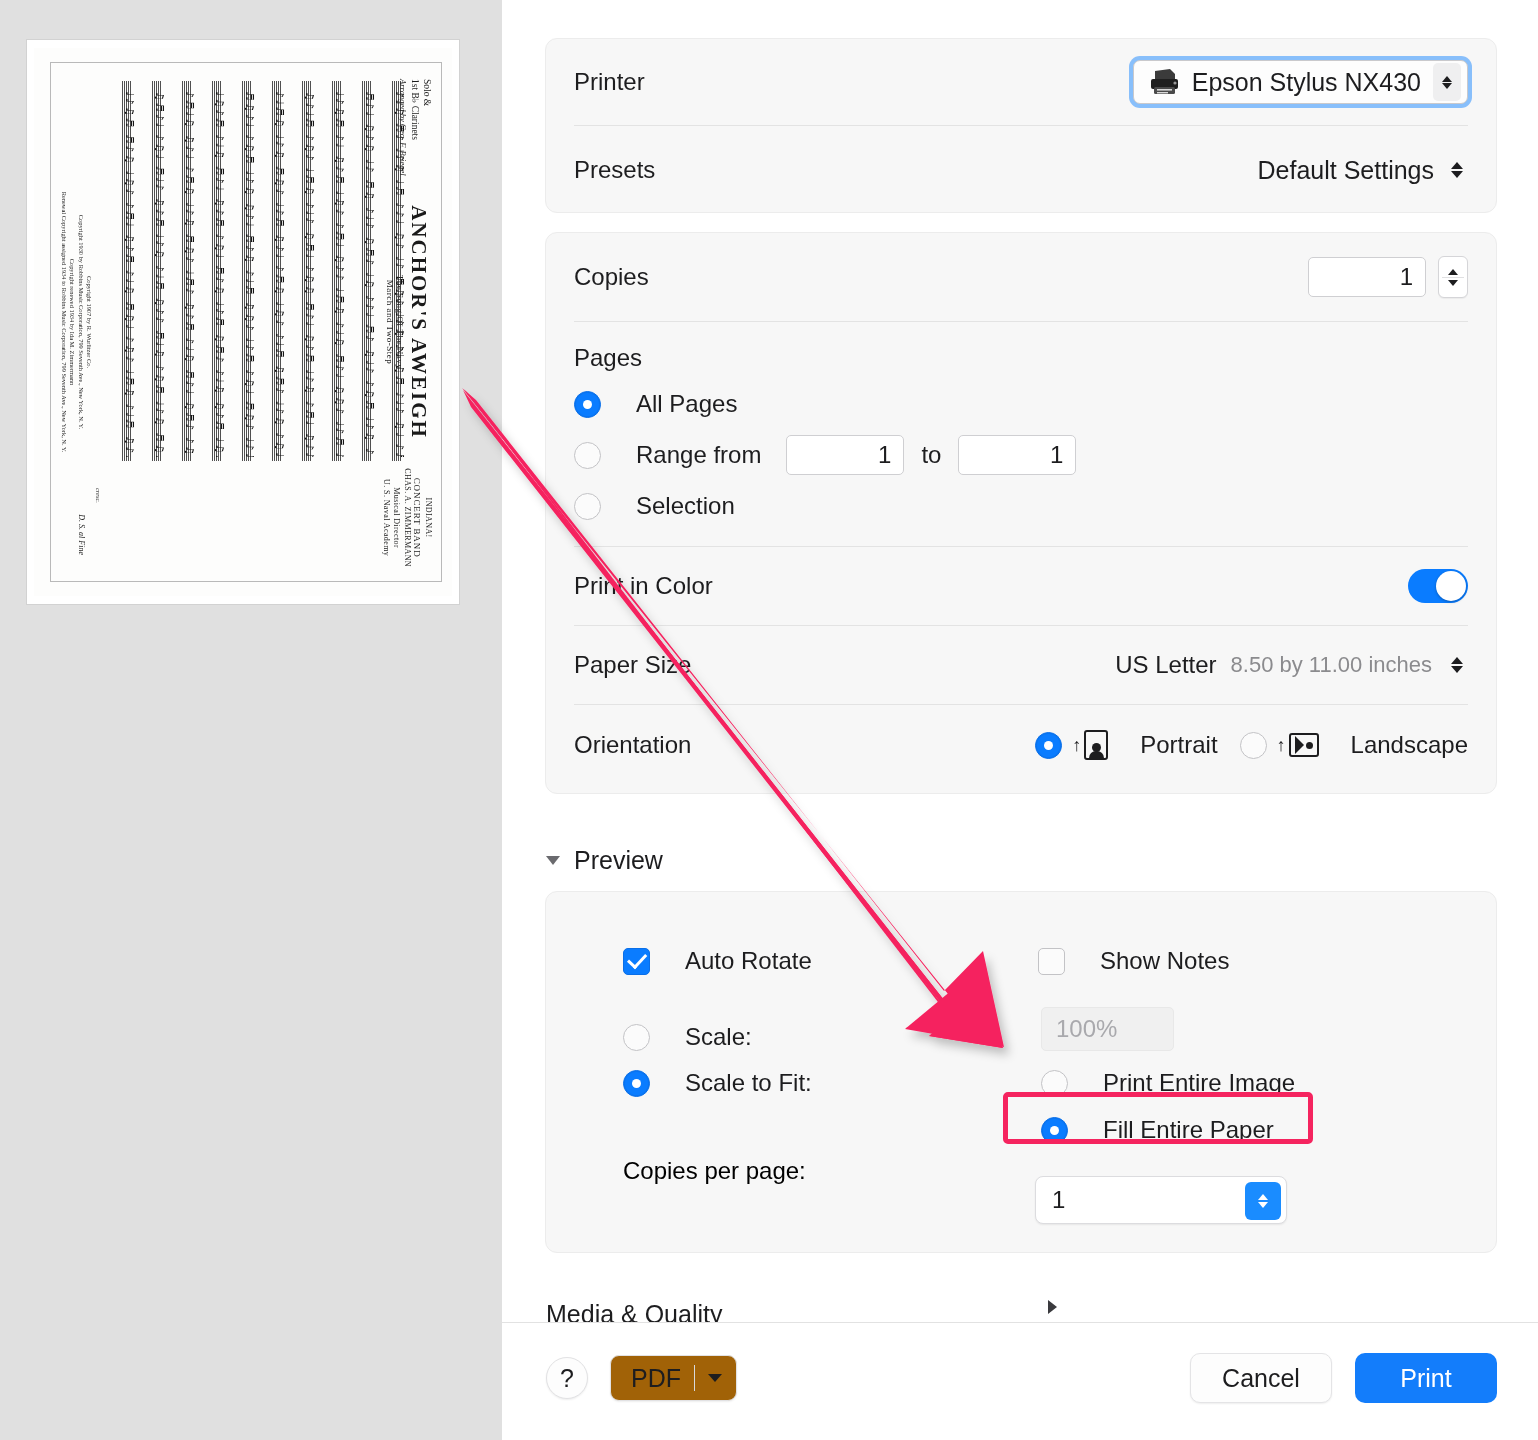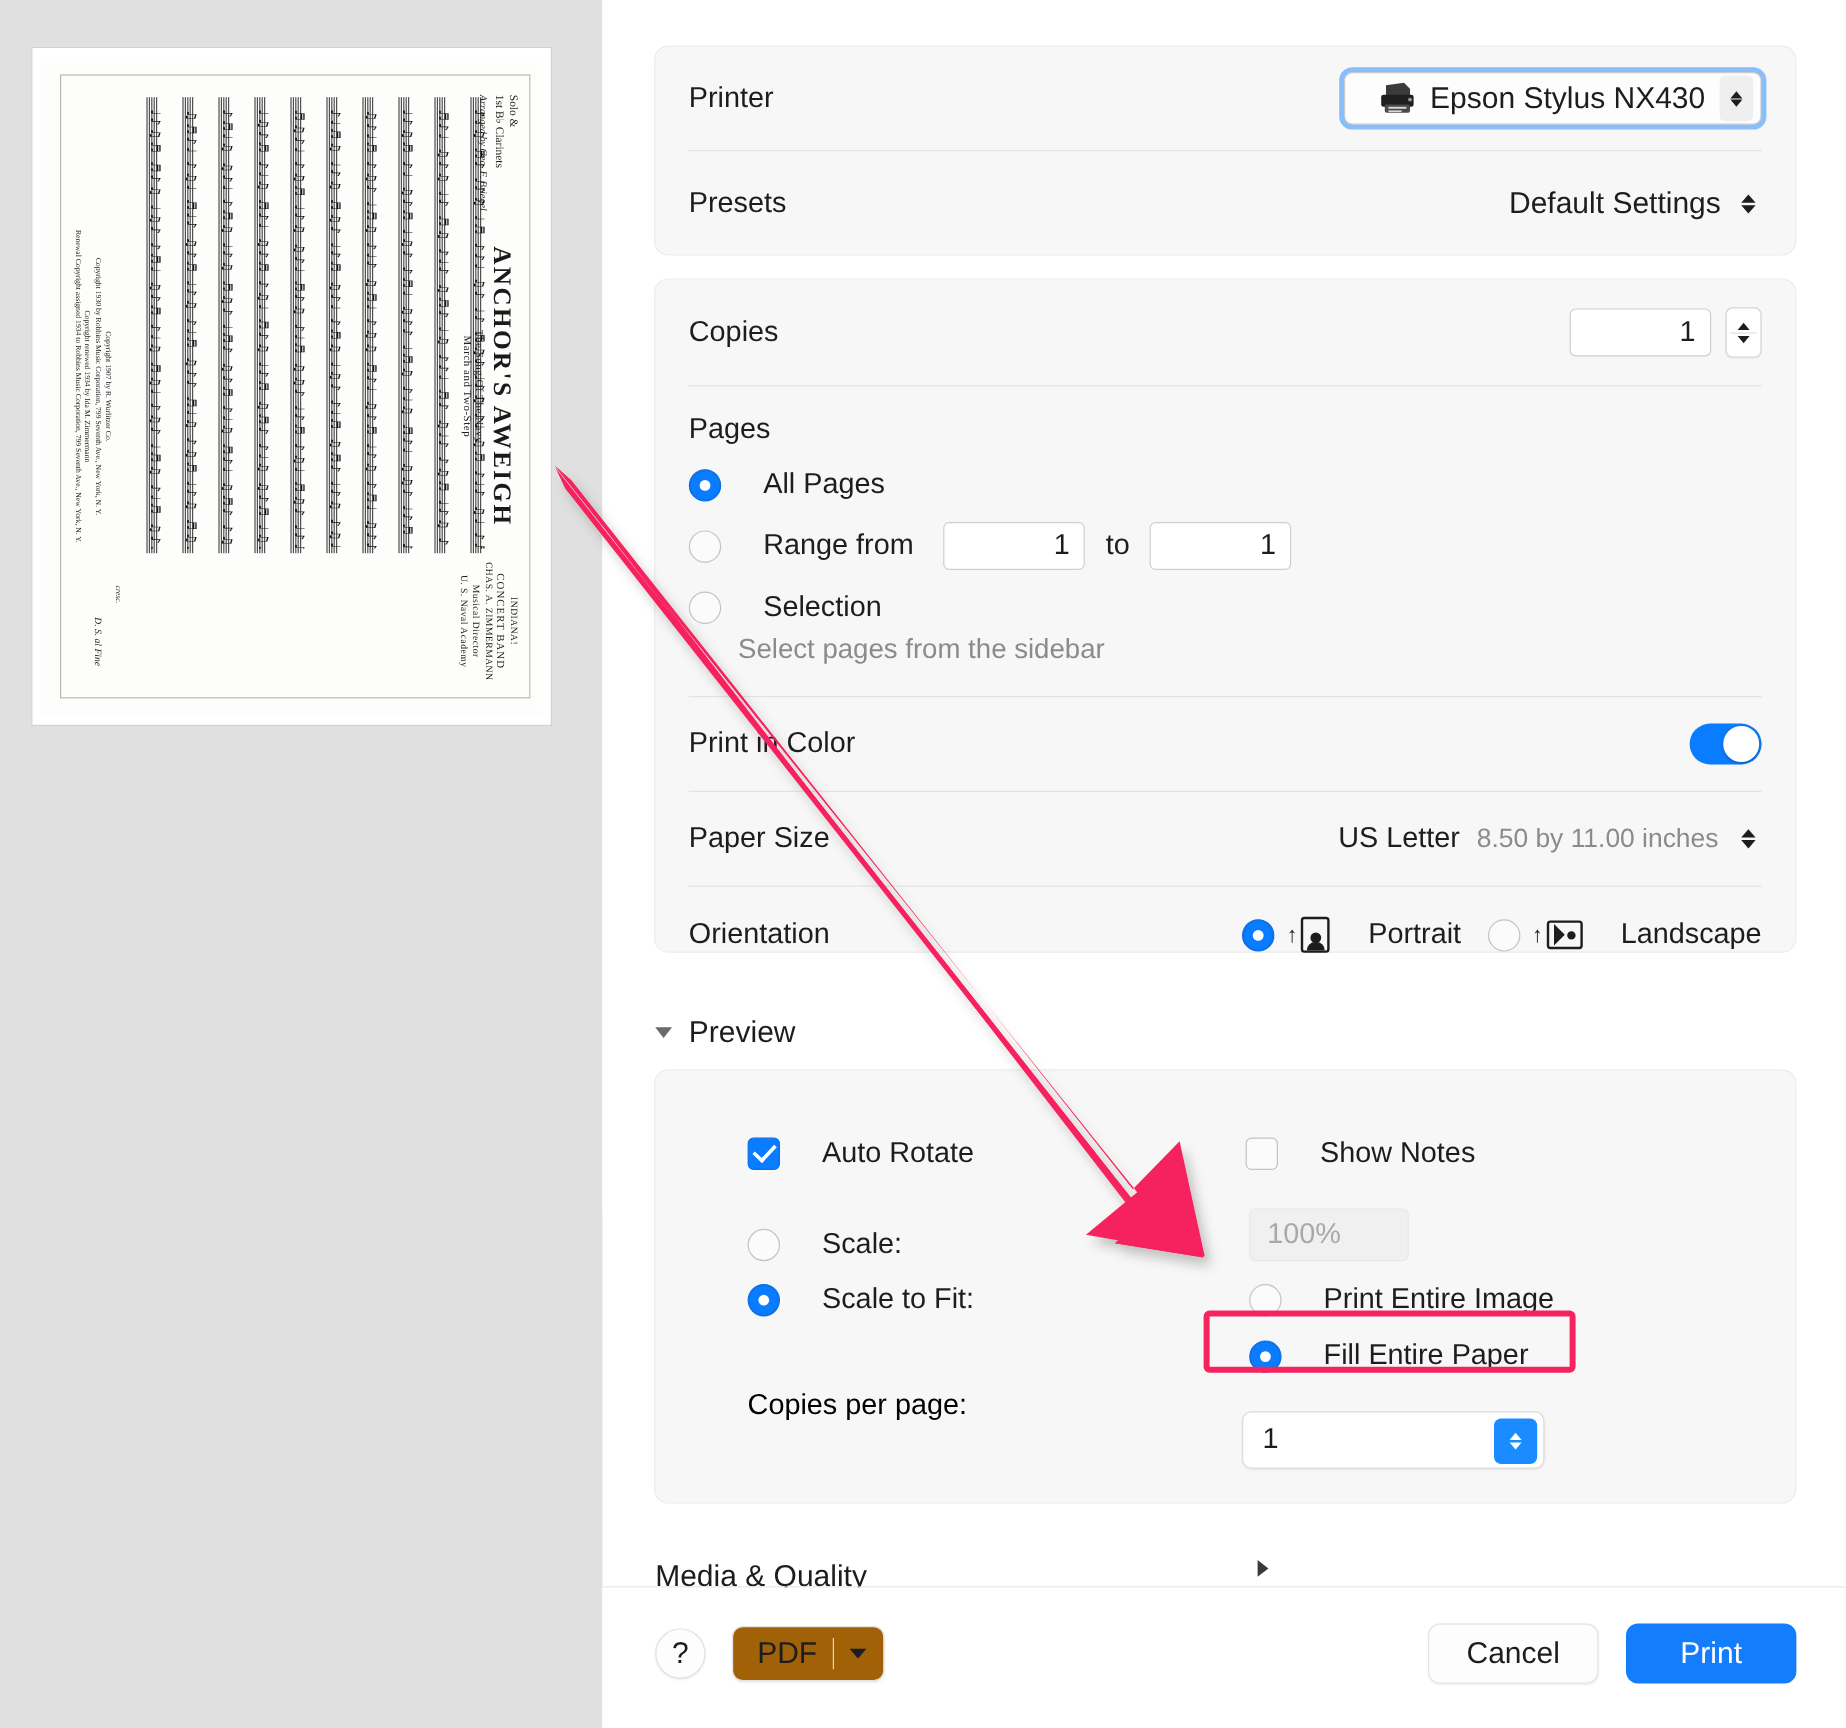--- a/index.html
+++ b/index.html
@@ -105,21 +105,21 @@
   .divider { height: 1px; background: #e3e3e3; margin: 0 28px; }
 
   .label { font-size: 24px; color: #1d1d1f; }
   .label.grey { color: #8b8b8e; }
 
   
   .popup-printer {
     position:absolute; right:28px; top:50%; transform: translateY(-50%);
     display:flex; align-items:center;
     background:#fdfdfd; border:1px solid #c9c9cc; border-radius:7px;
-    height:44px; padding: 0 6px 0 27px;
+    height:44px; padding: 0 6px 0 14px;
     box-shadow: 0 0 0 4px rgba(0,122,255,.45);
   }
   .popup-printer .pname { font-size:25px; color:#1d1d1f; margin:0 12px 0 10px; }
   .chev-box {
     width:28px; height:38px; border-radius:5px; background:#efeff0;
     display:flex; flex-direction:column; align-items:center; justify-content:center; gap:1px;
   }
   .chev-plain { display:flex; flex-direction:column; align-items:center; justify-content:center; gap:2px; width:22px; }
   .cv { width:0;height:0;border-left:6px solid transparent;border-right:6px solid transparent; }
   .cv.up { border-bottom:7px solid #1d1d1f; }
@@ -437,21 +437,20 @@
           <div class="t">Range from</div>
           <div class="num-field" style="margin-left:12px;">1</div>
           <div class="t" style="margin:0 4px;">to</div>
           <div class="num-field">1</div>
         </div>
 
         <div class="opt-line">
           <div class="radio"></div>
           <div class="t">Selection</div>
         </div>
-        <div class="label grey" style="margin:7px 0 0 41px; font-size:23px;">Select pages from the sidebar</div>
       </div>
 
       <div class="divider" style="margin-top:26px;"></div>
 
       <div class="row" style="height:78px;">
         <div class="label">Print in Color</div>
         <div class="toggle" style="position:absolute; right:28px;"></div>
       </div>
       <div class="divider"></div>
 

